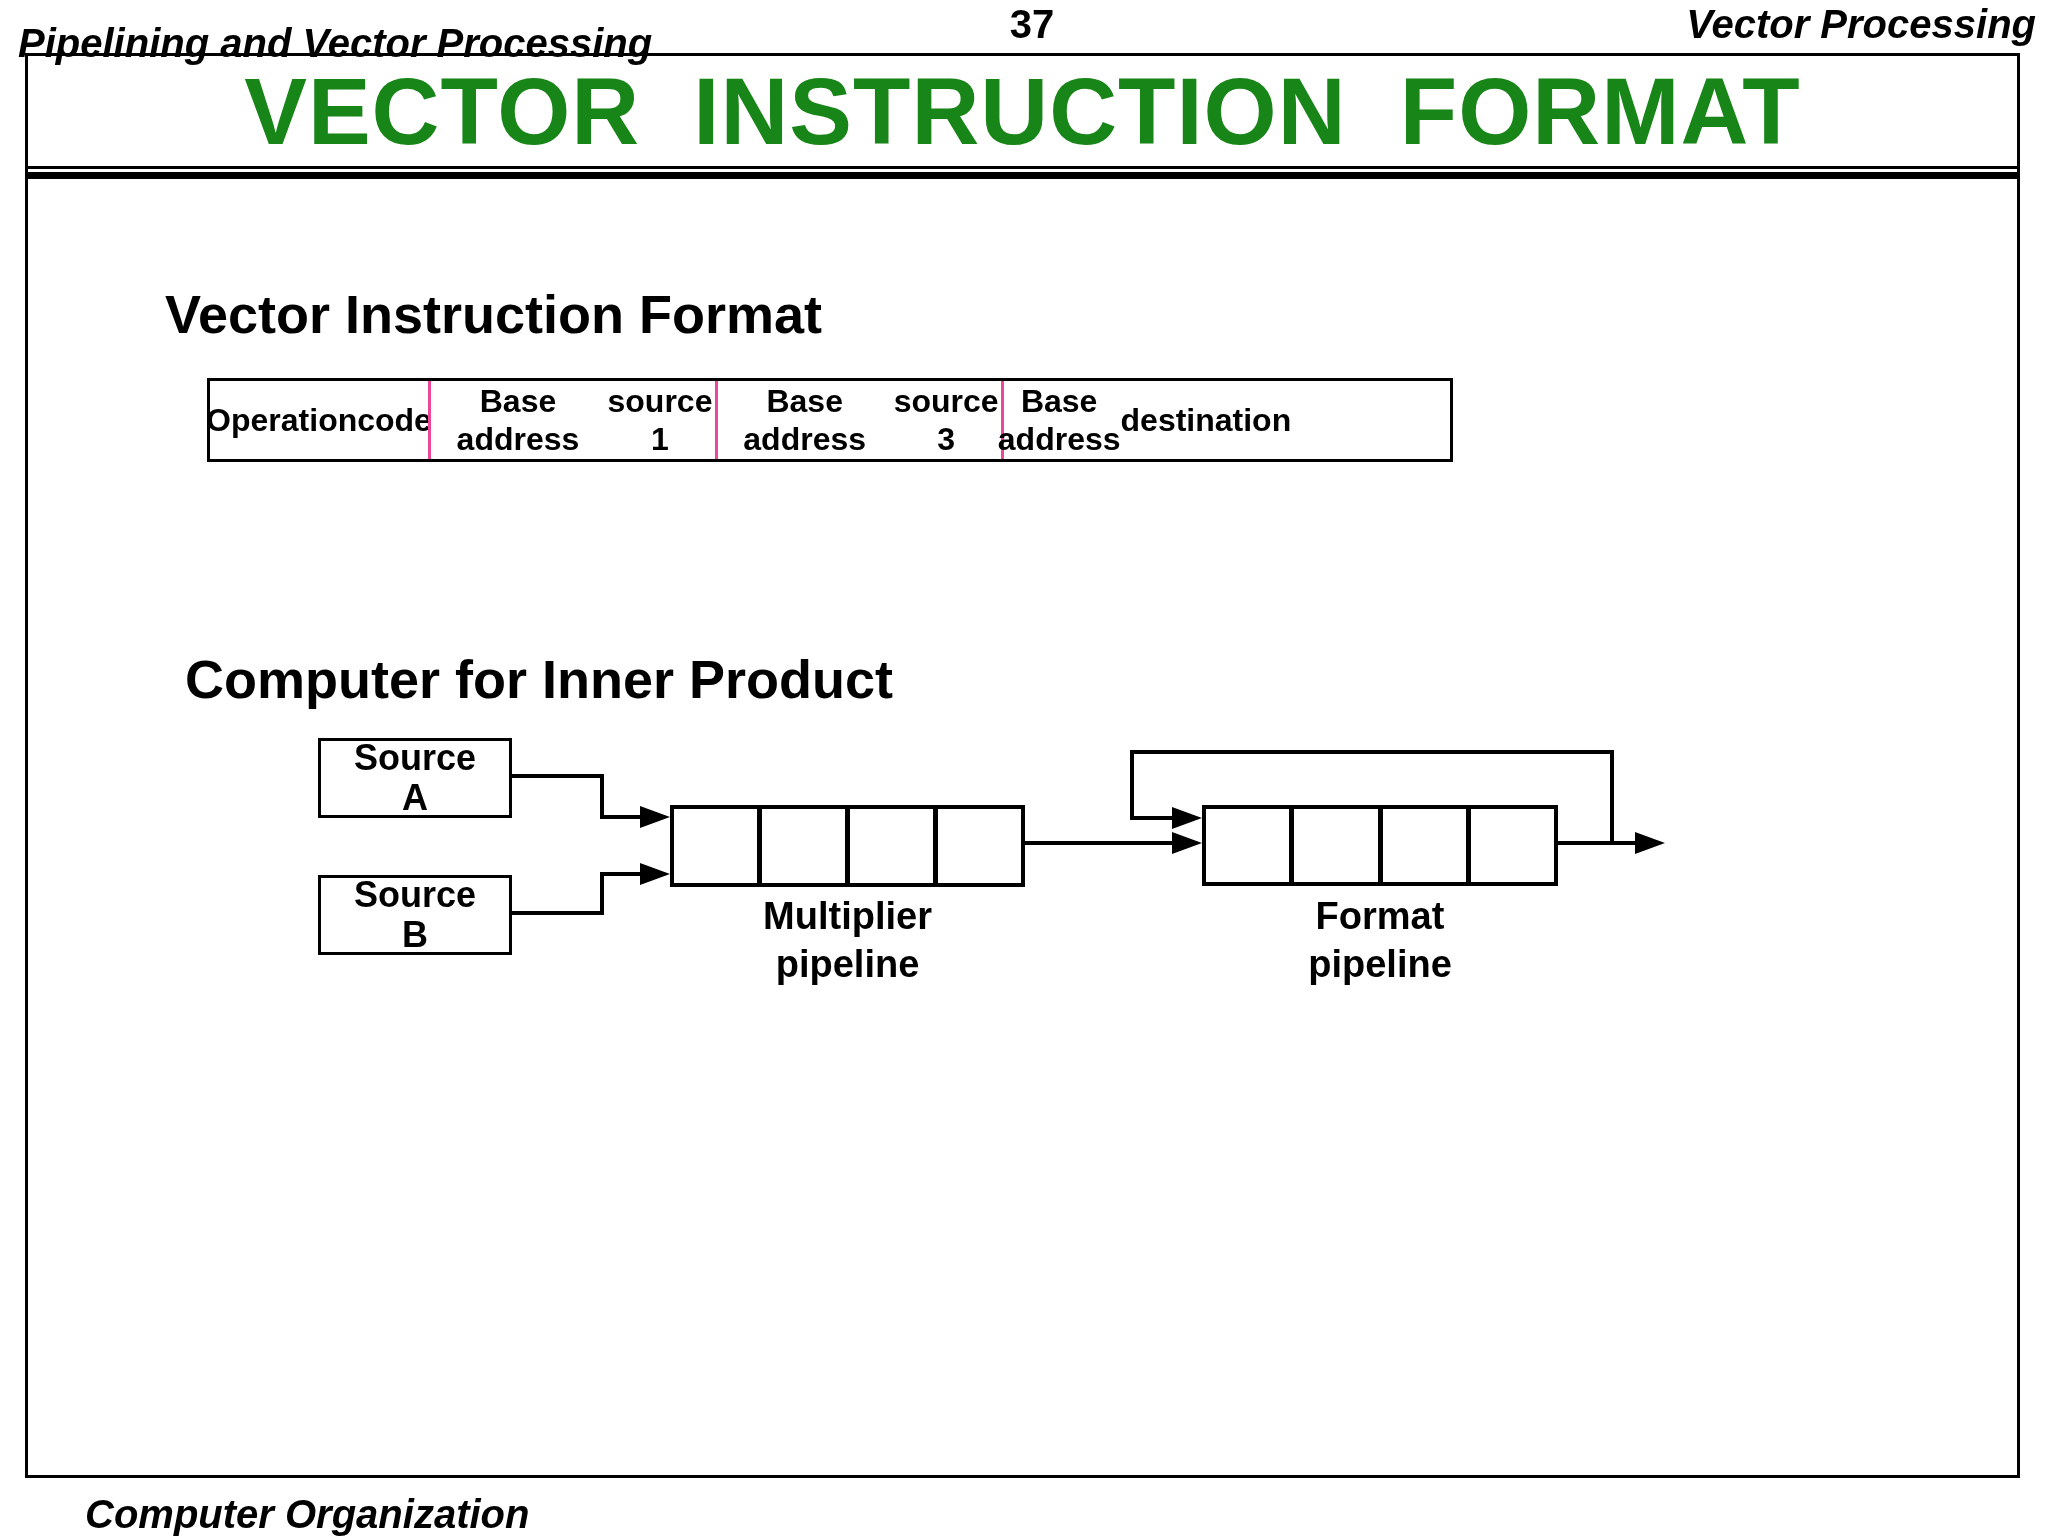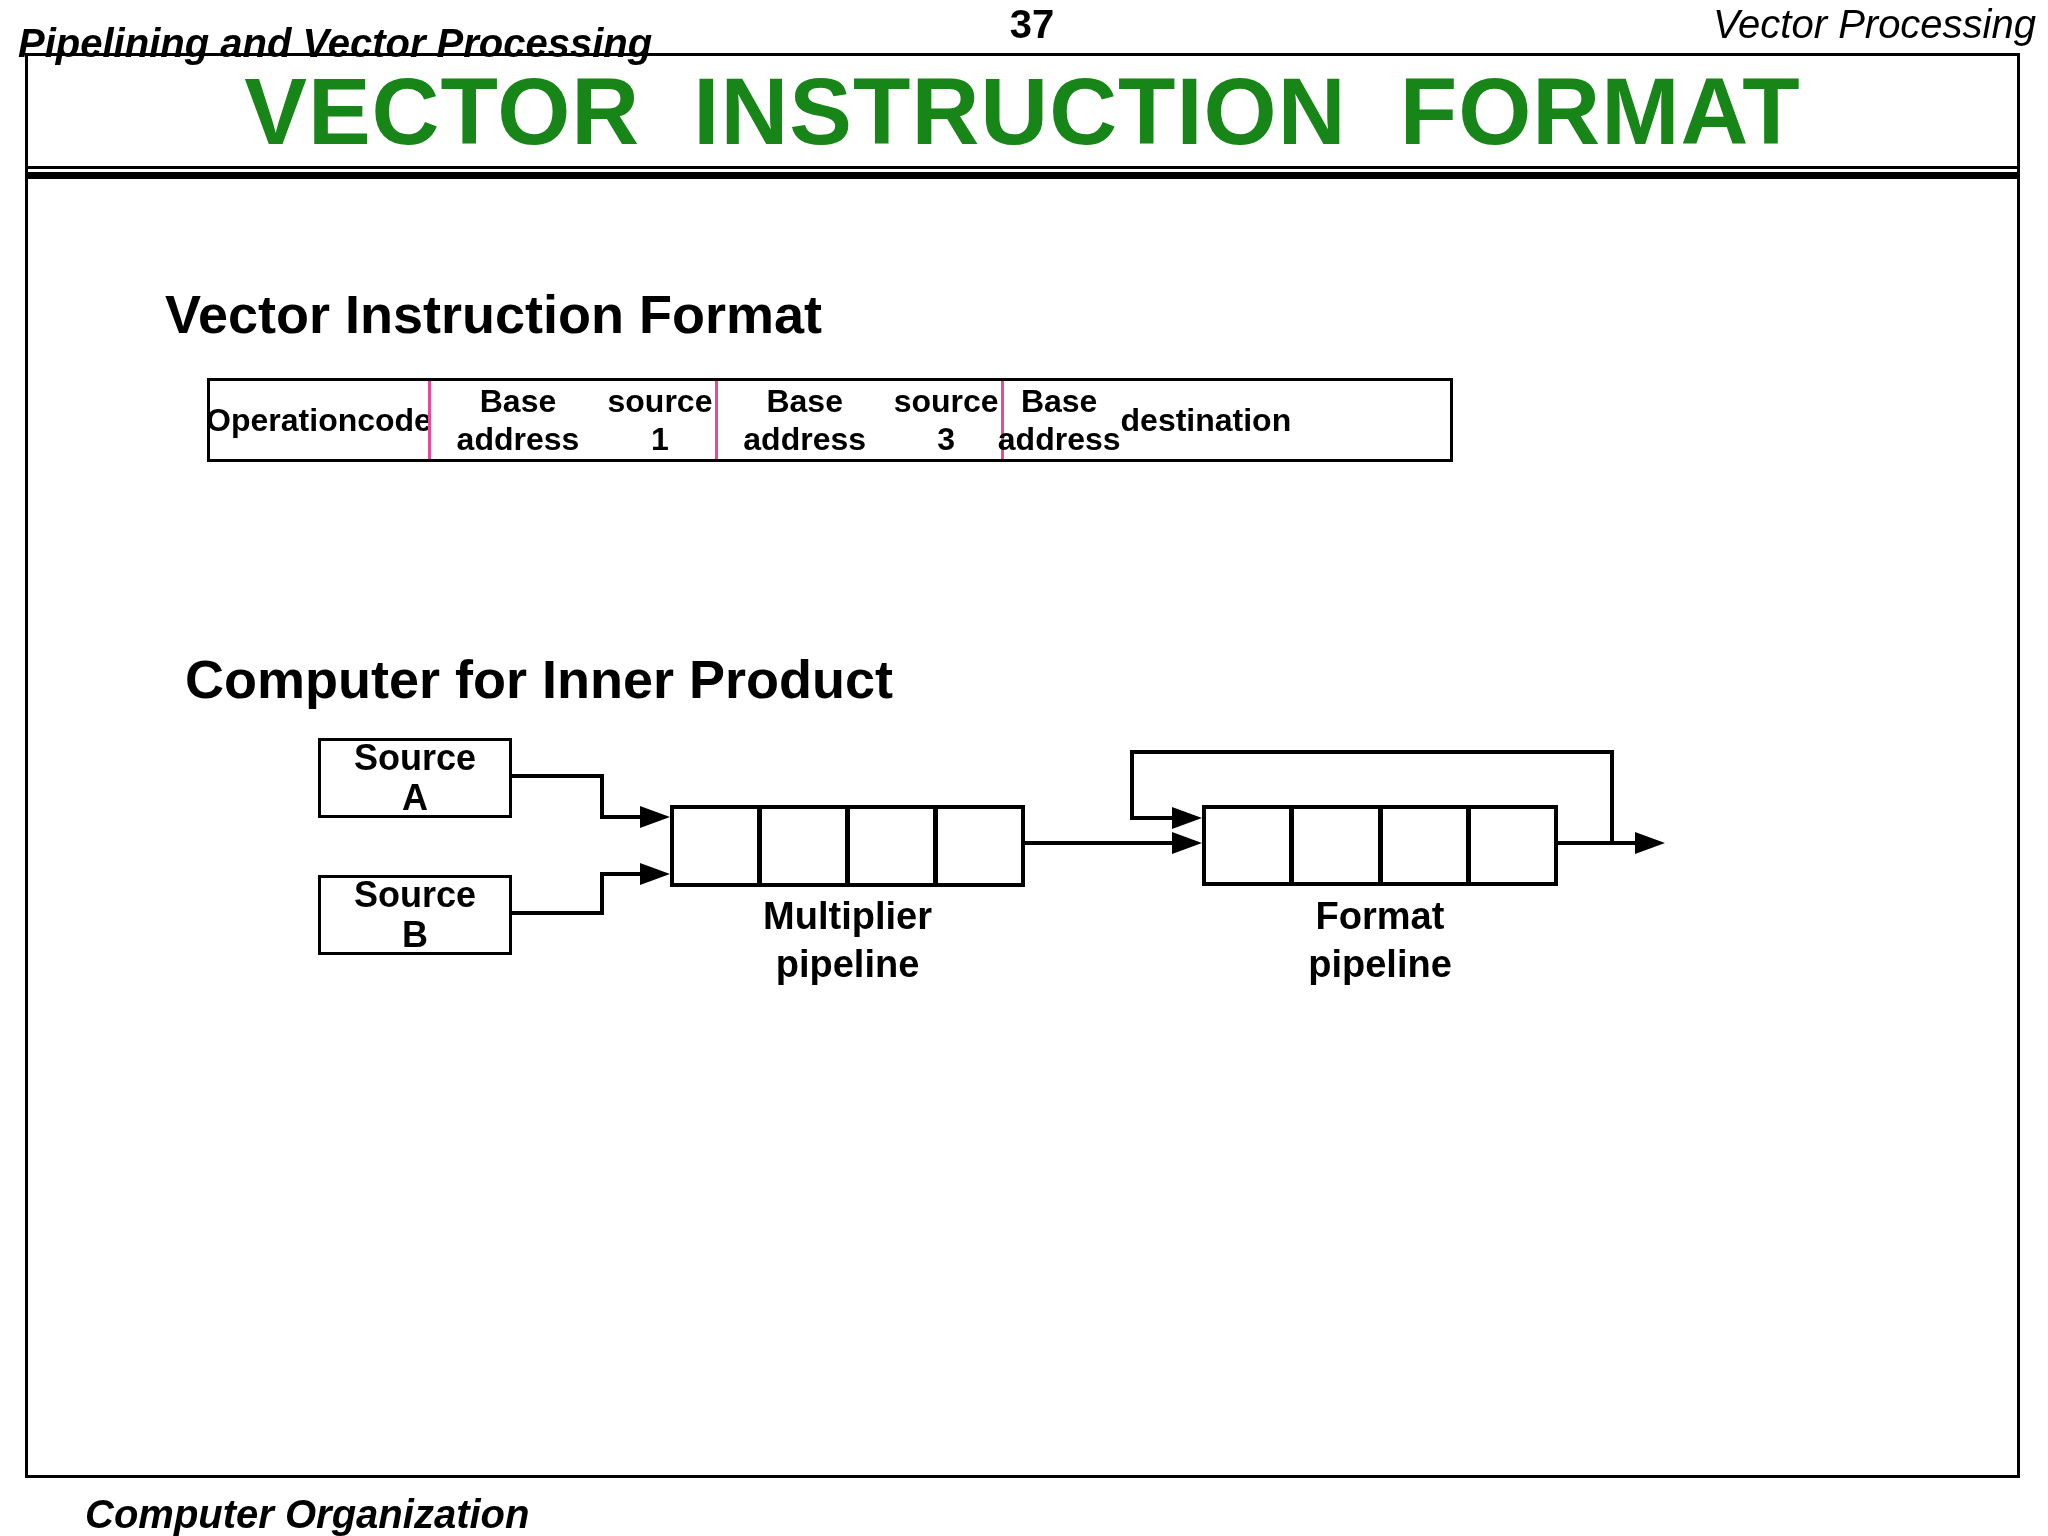--- a/index.html
+++ b/index.html
@@ -3,21 +3,21 @@
 <meta charset="utf-8">
 <style>
   html,body{margin:0;padding:0;background:#fff;}
   .slide{
     position:relative;width:2048px;height:1536px;background:#fff;overflow:hidden;
     font-family:"Liberation Sans","DejaVu Sans",sans-serif;color:#000;
   }
   
   .hdr-left{position:absolute;left:18px;top:2px;font-size:40px;font-weight:bold;font-style:italic;margin-top:19px;}
   .hdr-center{position:absolute;left:8px;top:2px;width:2048px;text-align:center;font-size:40px;font-weight:bold;}
-  .hdr-right{position:absolute;right:12px;top:2px;font-size:40px;font-weight:normal;font-style:italic;}
+  .hdr-right{position:absolute;right:12px;top:2px;font-size:40px;font-weight:bold;font-style:italic;}
   .ftr-left{position:absolute;left:85px;top:1492px;font-size:40px;font-weight:bold;font-style:italic;}
   .ftr-right{position:absolute;right:14px;top:1492px;font-size:40px;font-weight:bold;font-style:italic;}
   
   .content-box{position:absolute;left:25px;top:53px;width:1995px;height:1425px;border:3px solid #000;box-sizing:border-box;}
   .slide-title{
     position:absolute;left:0;top:0;width:100%;height:110px;line-height:112px;text-align:center;
     font-size:94px;font-weight:bold;letter-spacing:1px;word-spacing:26px;color:var(--accent,#178517);
   }
   .double-rule{position:absolute;left:0;top:110px;width:100%;}
   .rule-thin{height:3px;background:#000;}

